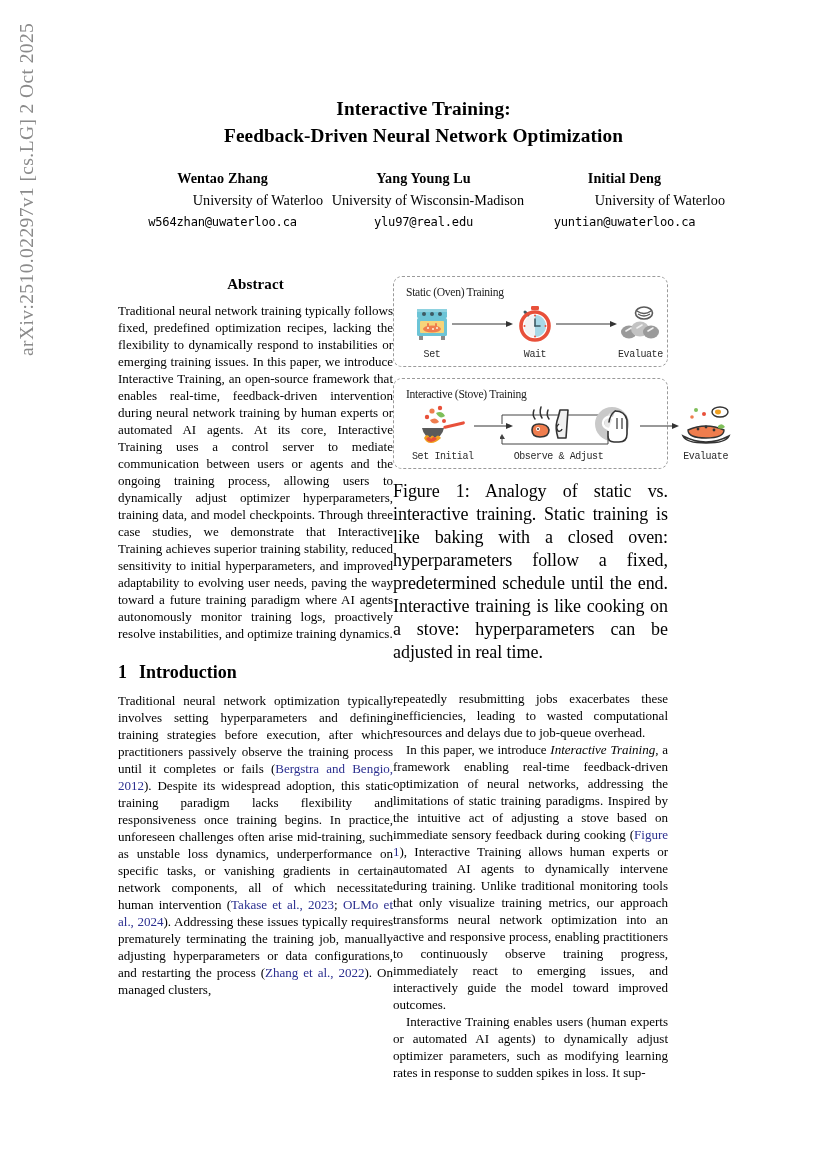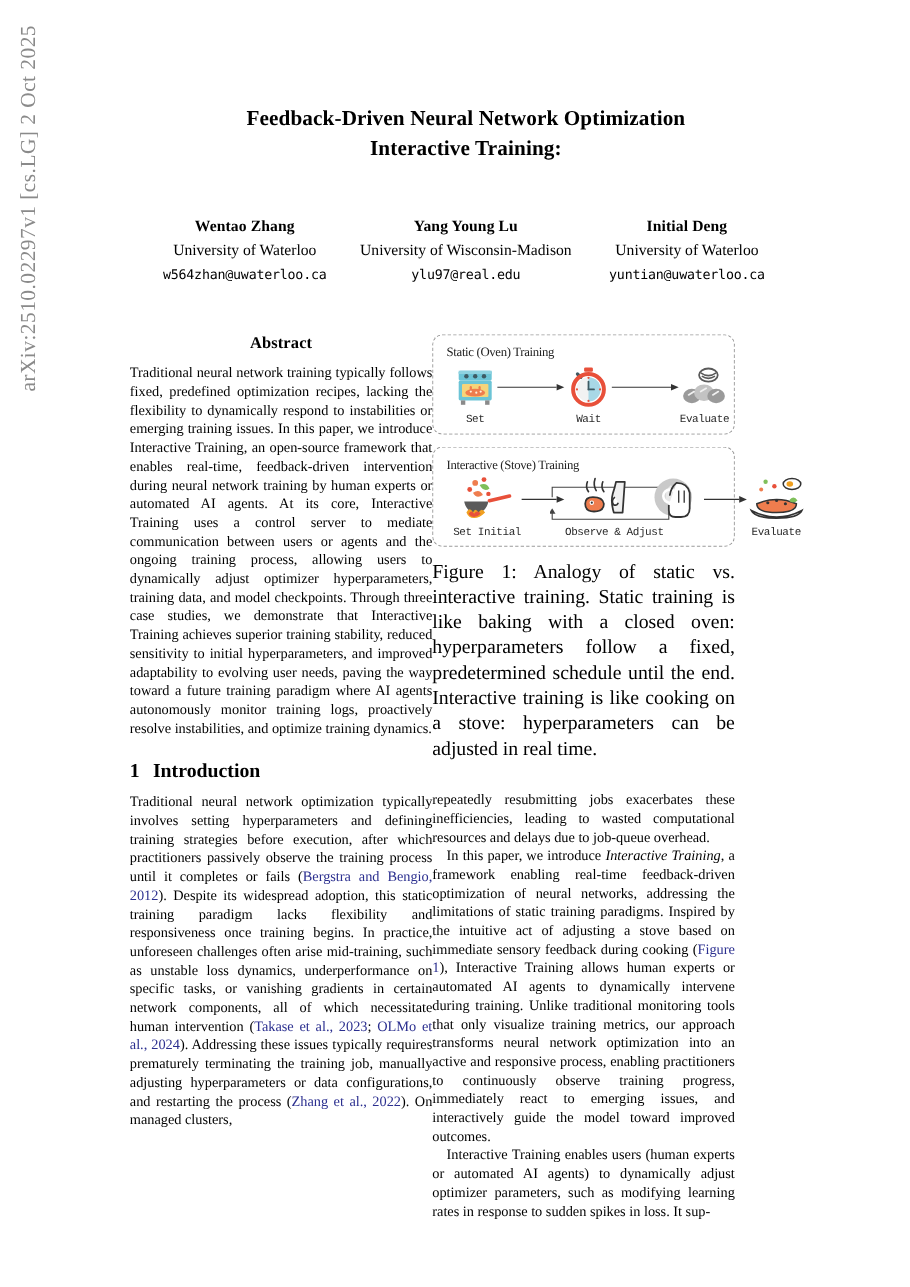--- a/index.html
+++ b/index.html
@@ -42,32 +42,33 @@
     font-size: 19.3px;
     font-weight: bold;
     line-height: 1.42;
     letter-spacing: .1px;
   }
 
   
   #authors {
     display: flex;
     justify-content: space-between;
-    margin-top: 48px;
+    margin-top: 20px;
     padding: 0 4px;
   }
   .author { text-align: center; flex: 1 1 0; }
   .author-name {
     font-size: 14.2px; font-weight: bold;
     letter-spacing: .1px;
   }
   .author-affil {
     font-size: 14.2px;
     margin-top: 5px;
     letter-spacing: 0;
+    text-align: right;
   }
   .author-email {
     font-family: "DejaVu Sans Mono", monospace;
     font-size: 12.1px;
     margin-top: 6px;
     letter-spacing: -0.2px;
   }
 
   
   #columns {
@@ -158,22 +159,22 @@
   .fig-gap { height: 26px; }
 </style>
 </head>
 <body>
 
 <div id="arxiv-stamp">arXiv:2510.02297v1  [cs.LG]  2 Oct 2025</div>
 
 <div id="page">
 
   <div id="title-block">
+    <div class="paper-title">Interactive Training:</div>
     <div class="paper-title">Feedback-Driven Neural Network Optimization</div>
-    <div class="paper-title">Interactive Training:</div>
   </div>
 
   <div id="authors">
     <div class="author">
       <div class="author-name">Wentao Zhang</div>
       <div class="author-affil">University of Waterloo</div>
       <div class="author-email">w564zhan@uwaterloo.ca</div>
     </div>
     <div class="author">
       <div class="author-name">Yang Young Lu</div>

